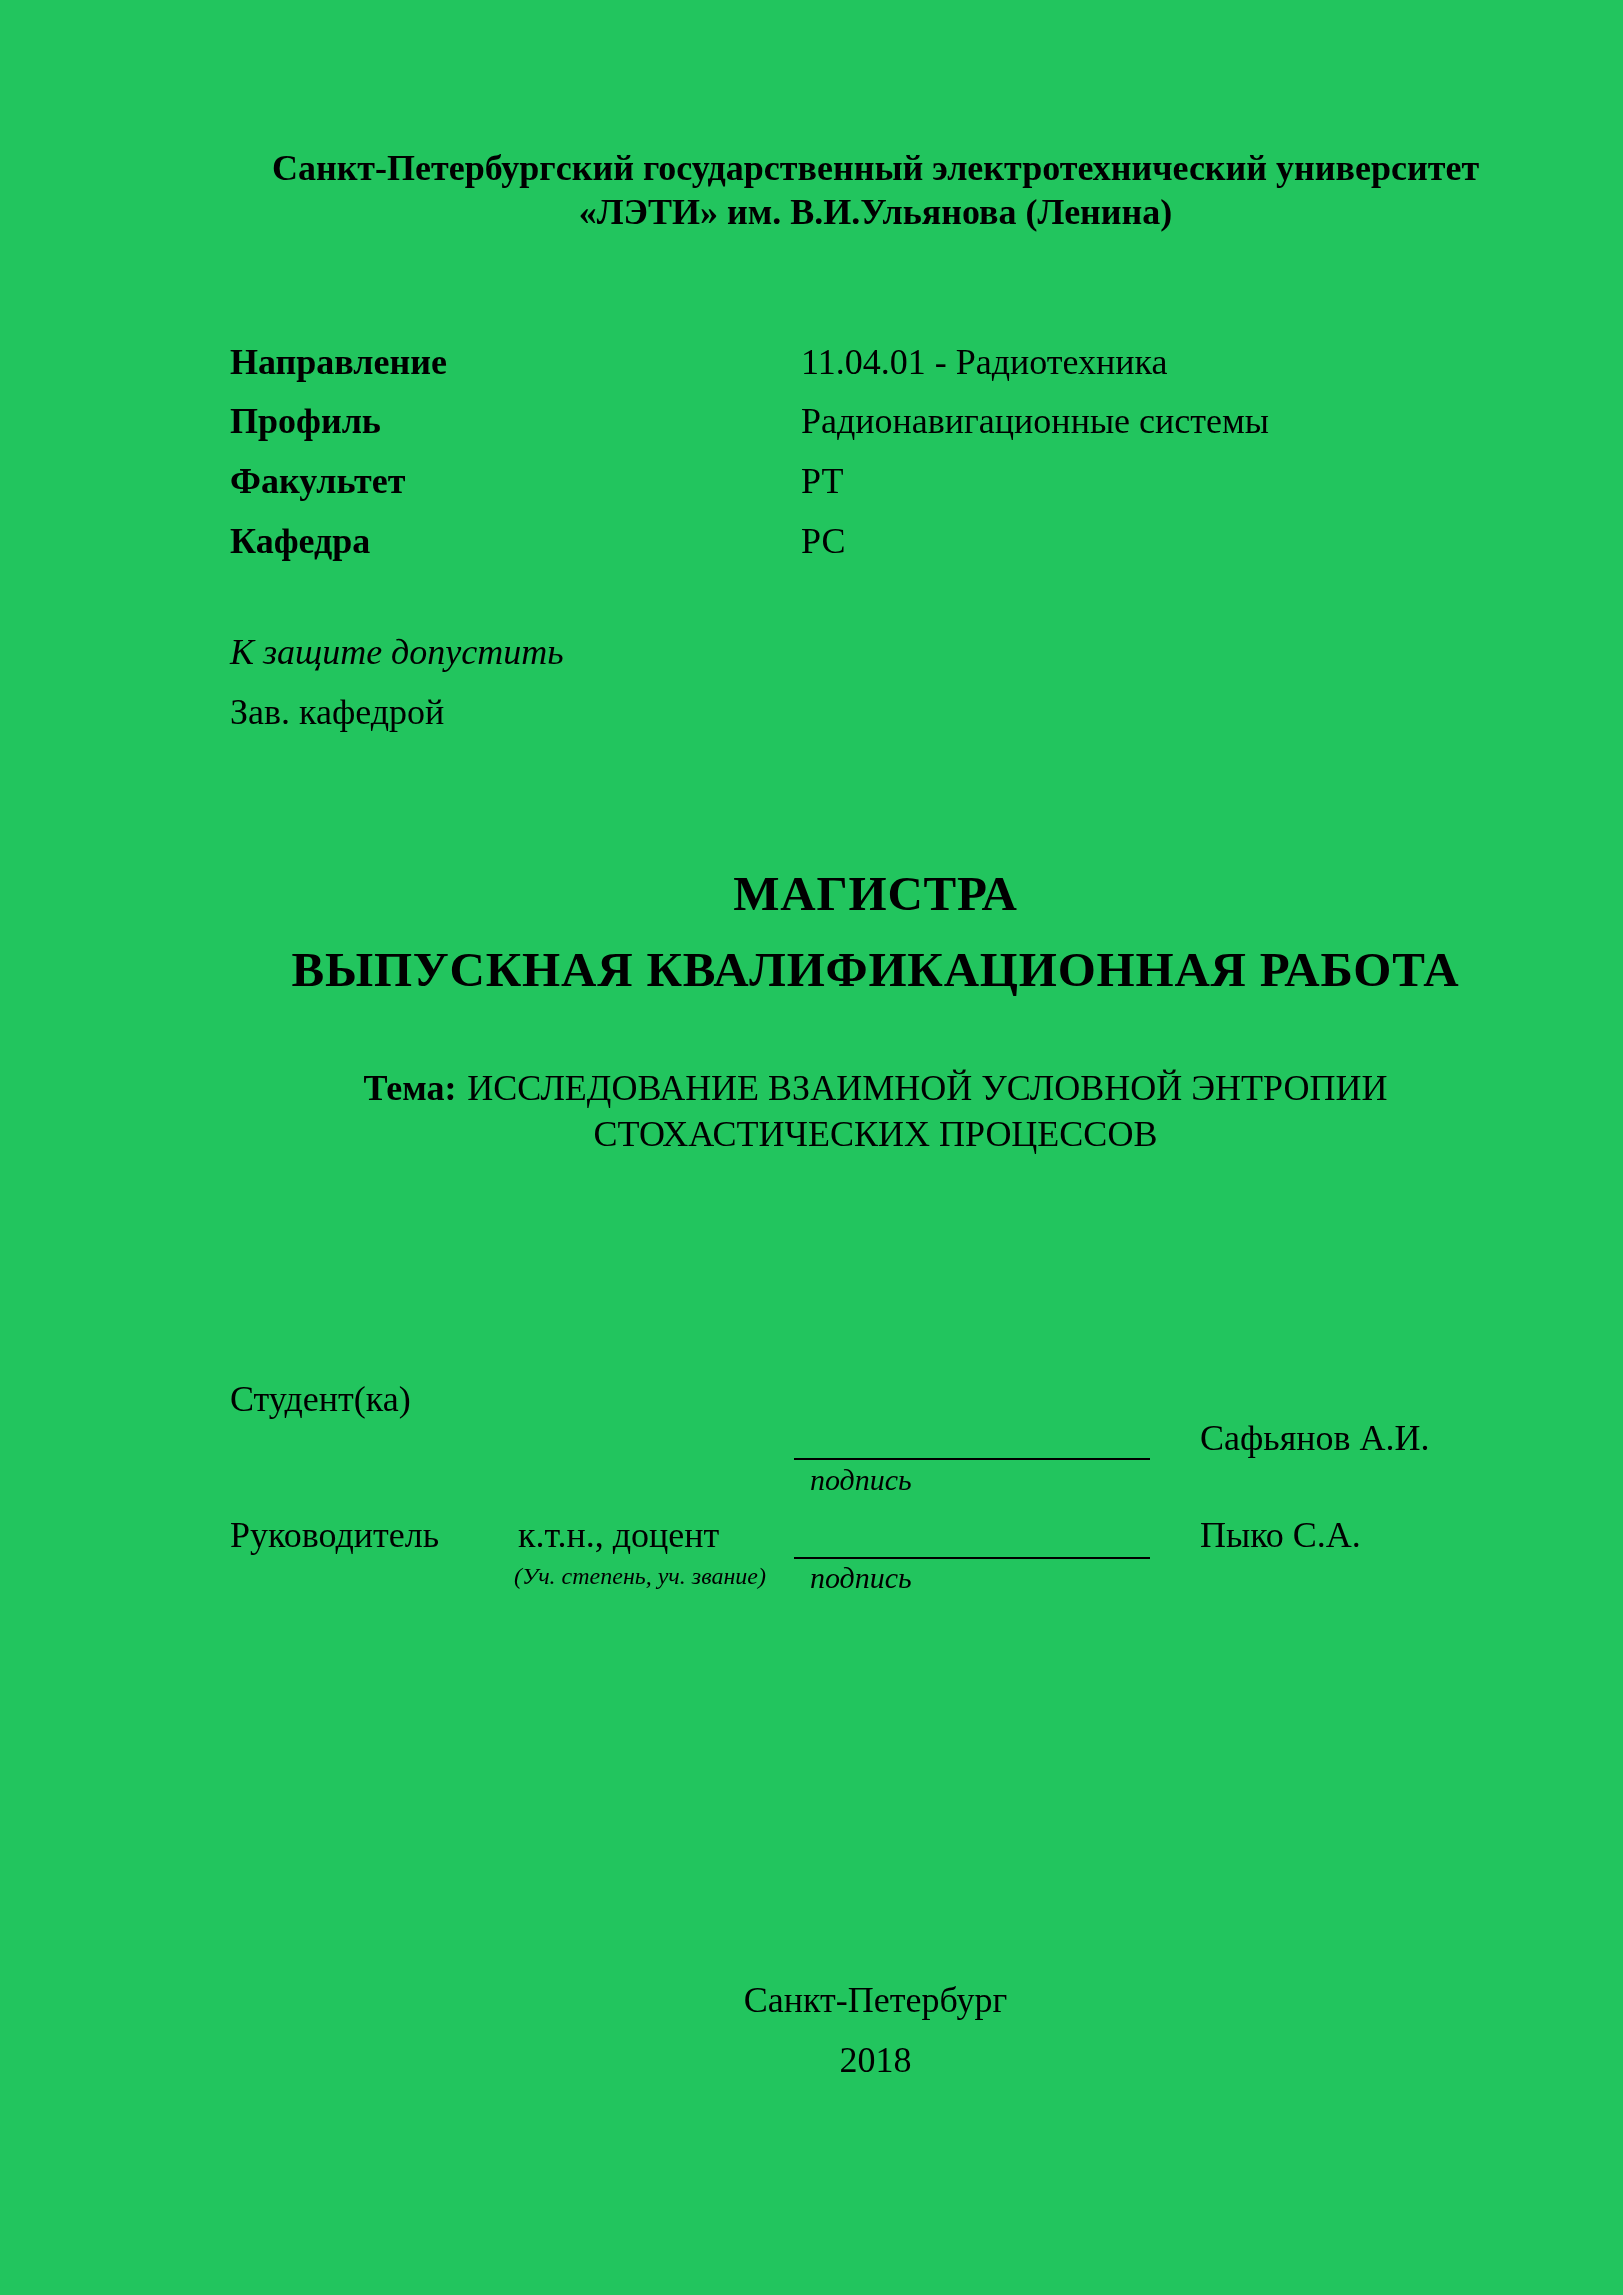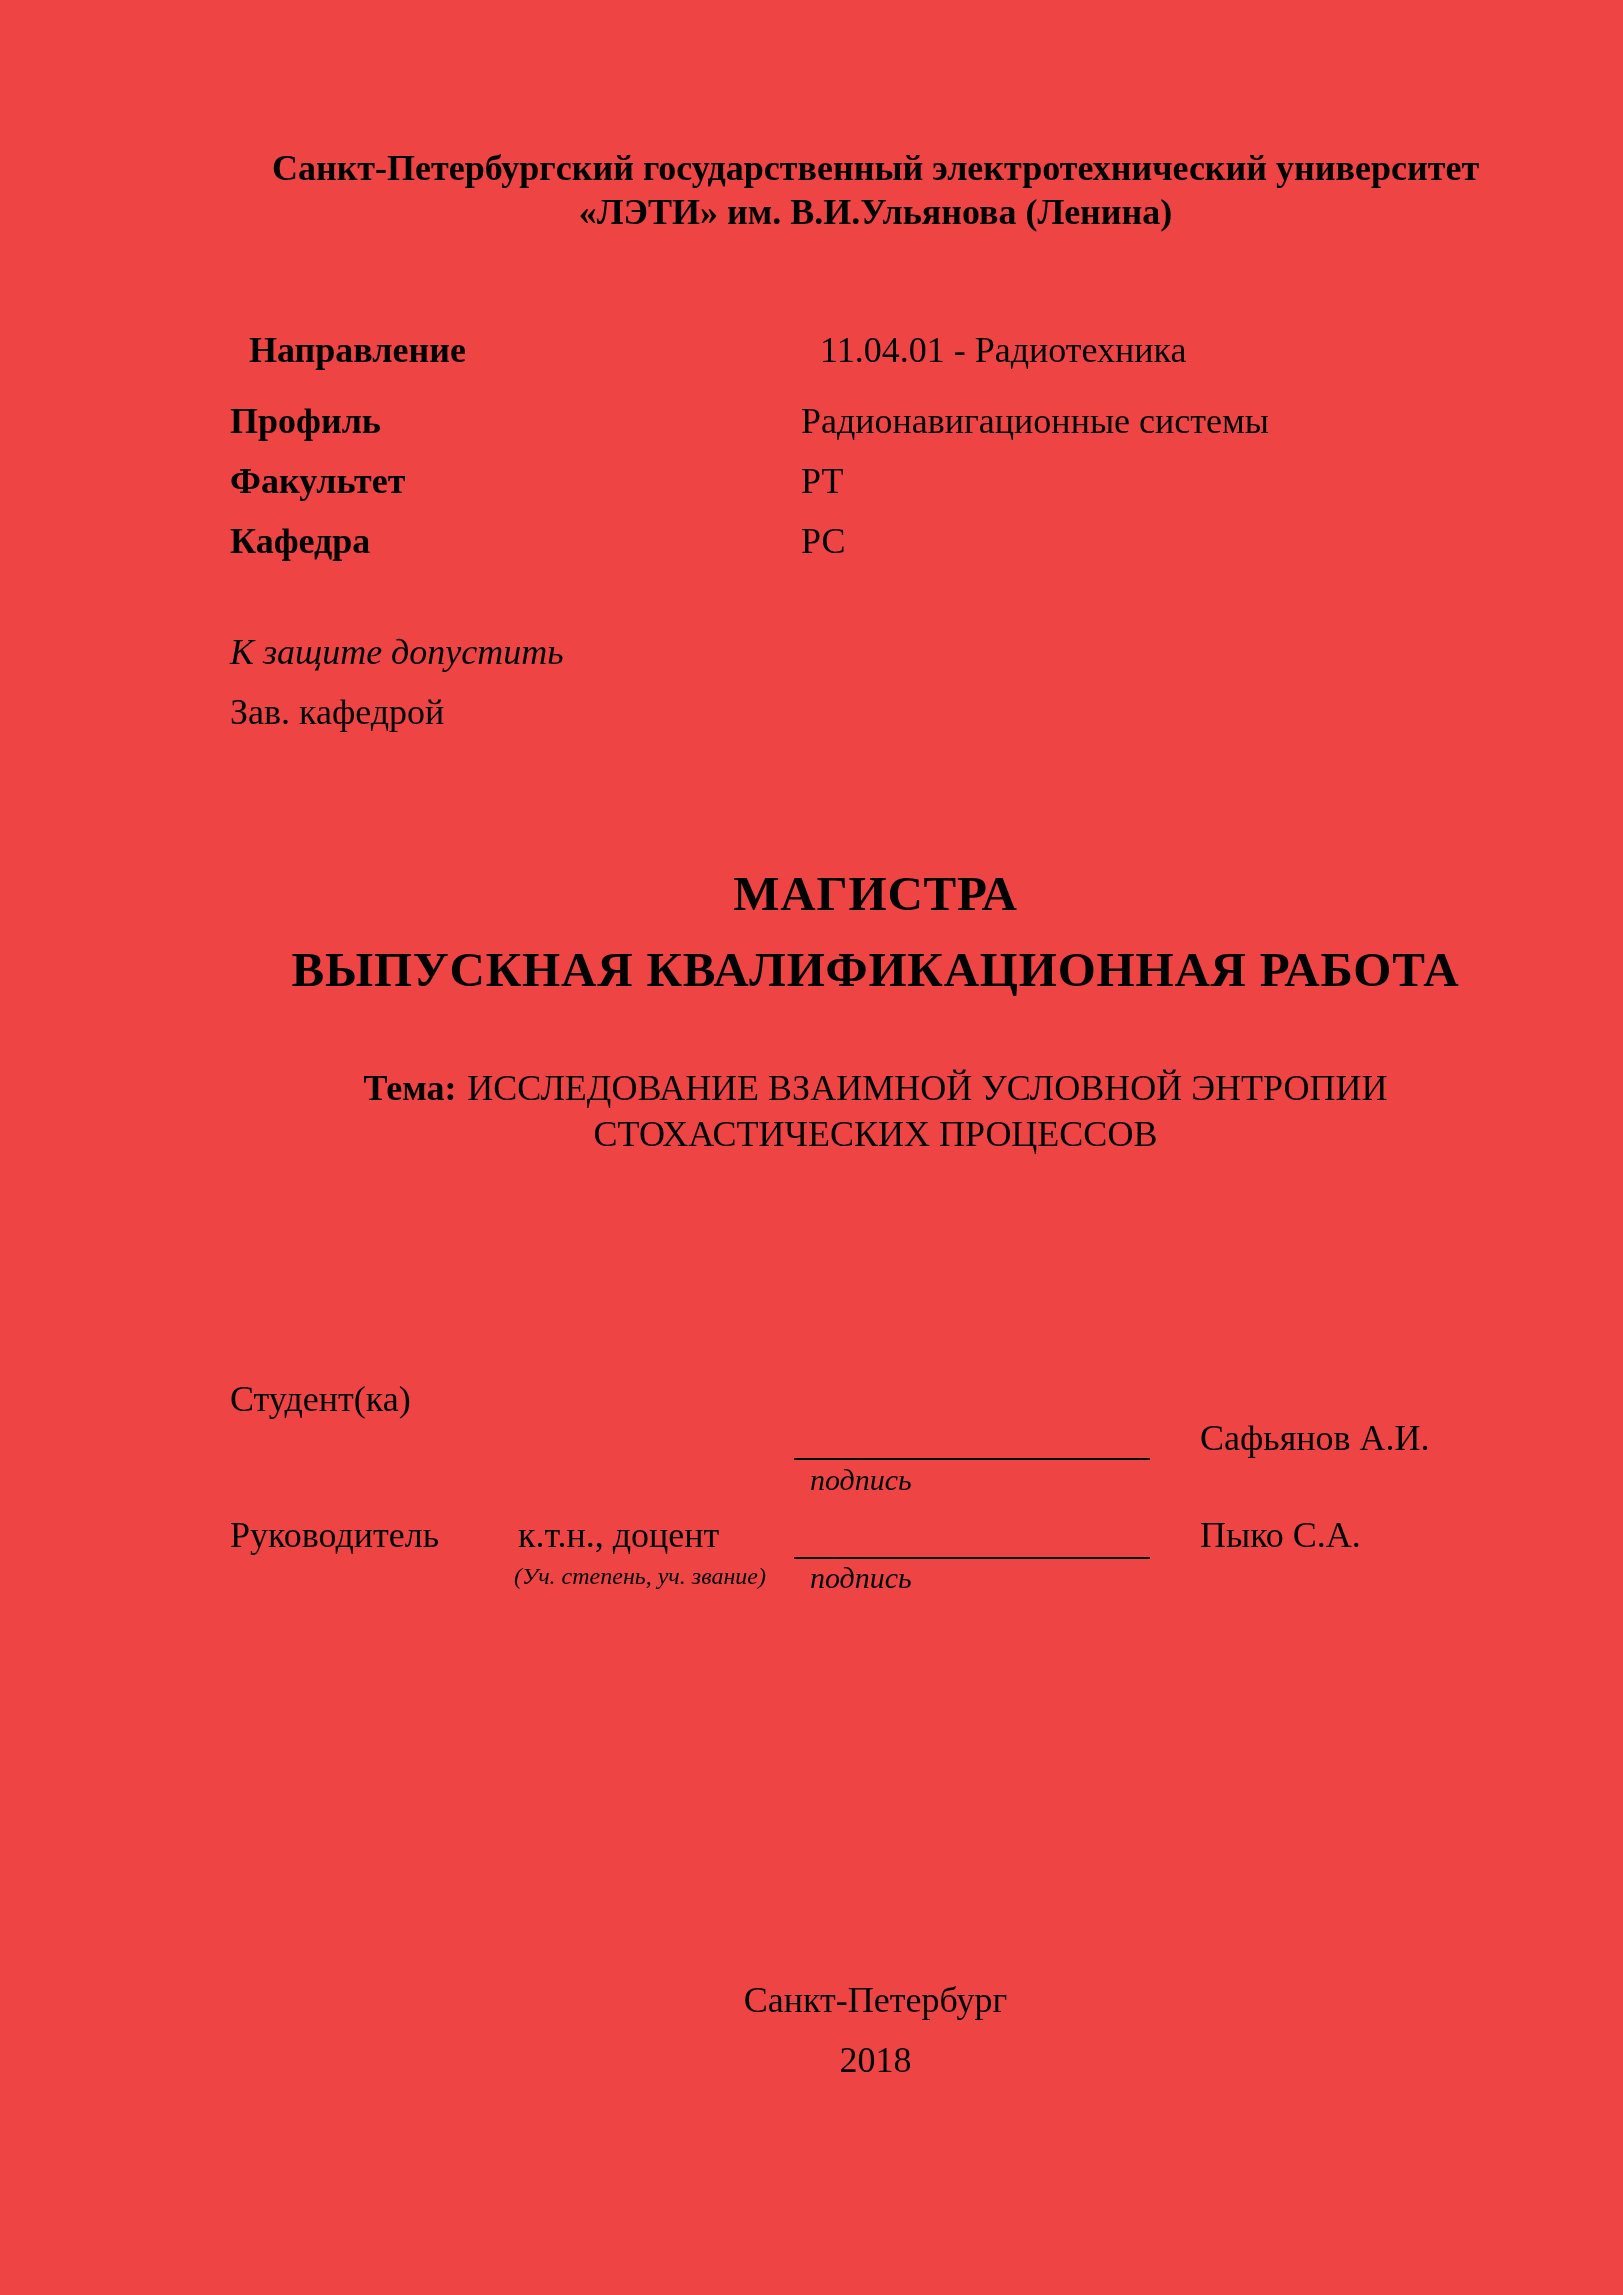--- a/index.html
+++ b/index.html
@@ -4,21 +4,21 @@
 <style>
   html, body {
     margin: 0;
     padding: 0;
     background: #ffffff;
   }
   .page {
     position: relative;
     width: 1623px;
     height: 2295px;
-    background: #ef4444;
+    background: #22c55e;
     color: #000000;
     font-family: "Liberation Serif", "DejaVu Serif", serif;
     font-size: 36px;
     overflow: hidden;
   }
   .abs { position: absolute; }
   .centered-block {
     left: 228px;
     width: 1295px;
     text-align: center;
@@ -30,21 +30,21 @@
   }
   .program-label {
     left: 230px;
     font-weight: bold;
     white-space: nowrap;
   }
   .program-value {
     left: 801px;
     white-space: nowrap;
   }
-  .row-1 { top: 329px; margin-left: 19px; }
+  .row-1 { top: 341px; }
   .row-2 { top: 400px; }
   .row-3 { top: 460px; }
   .row-4 { top: 520px; }
   .approval-line1 {
     left: 230px;
     top: 631px;
     font-style: italic;
     white-space: nowrap;
   }
   .approval-line2 {

